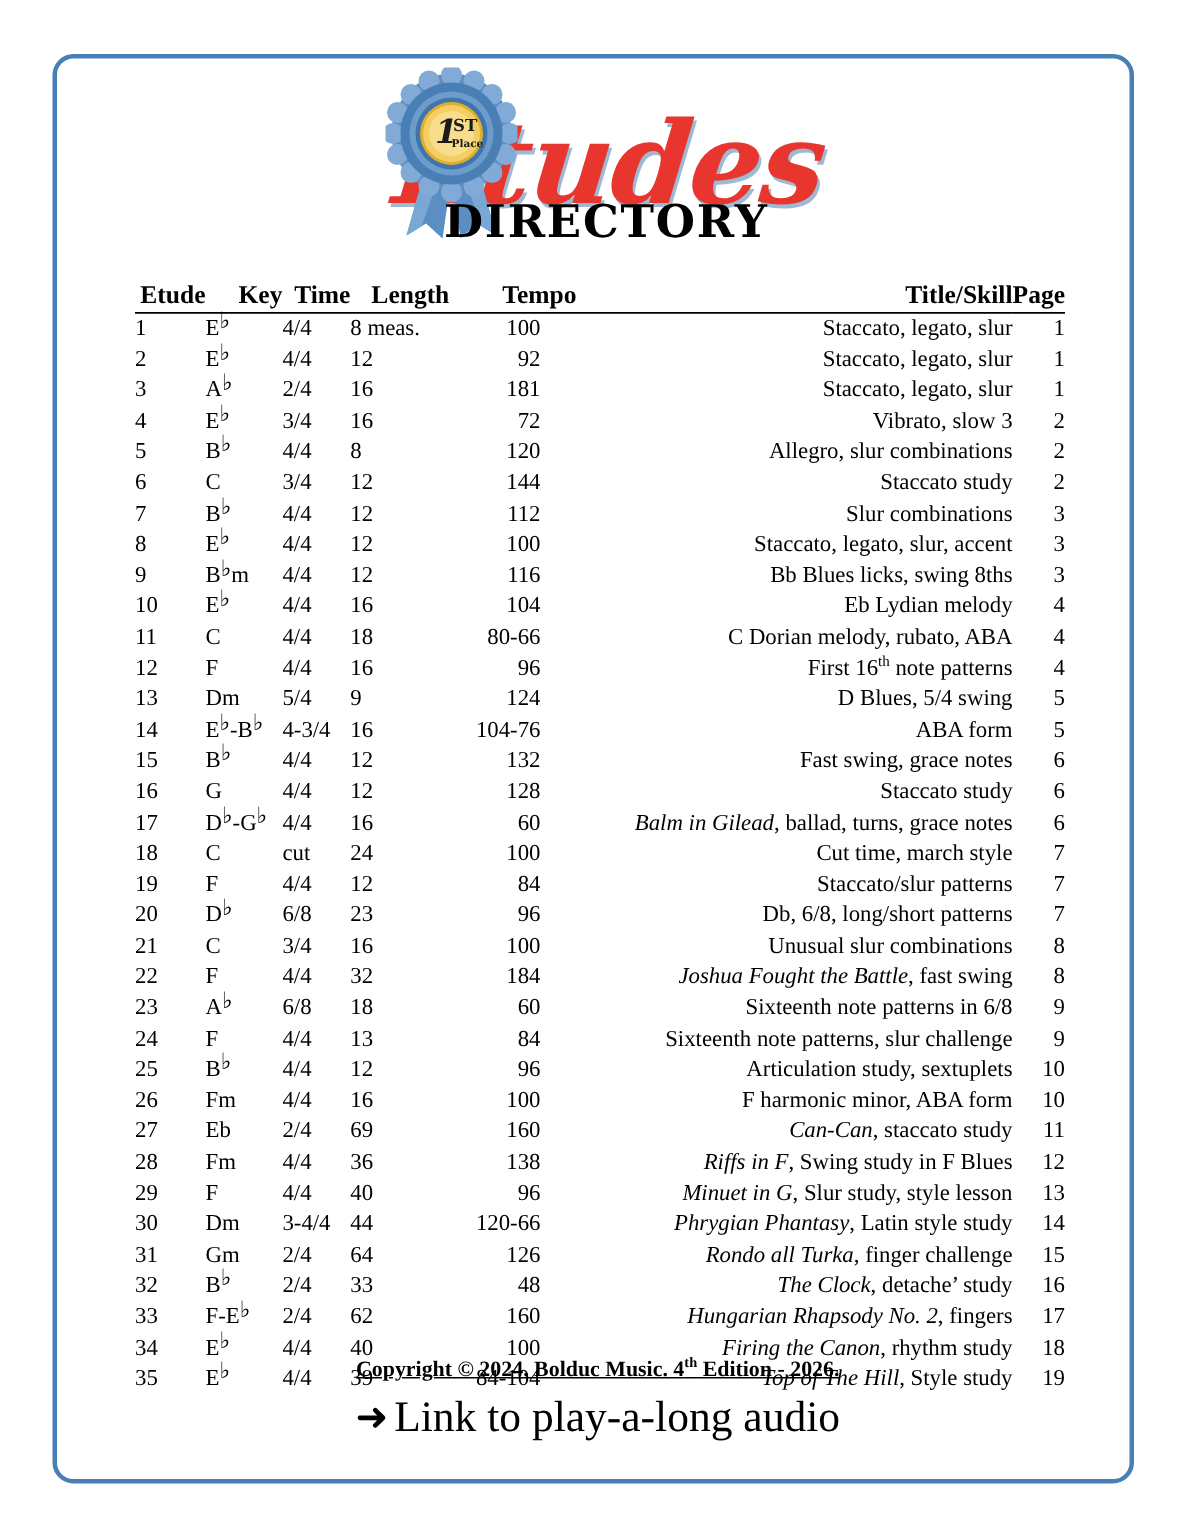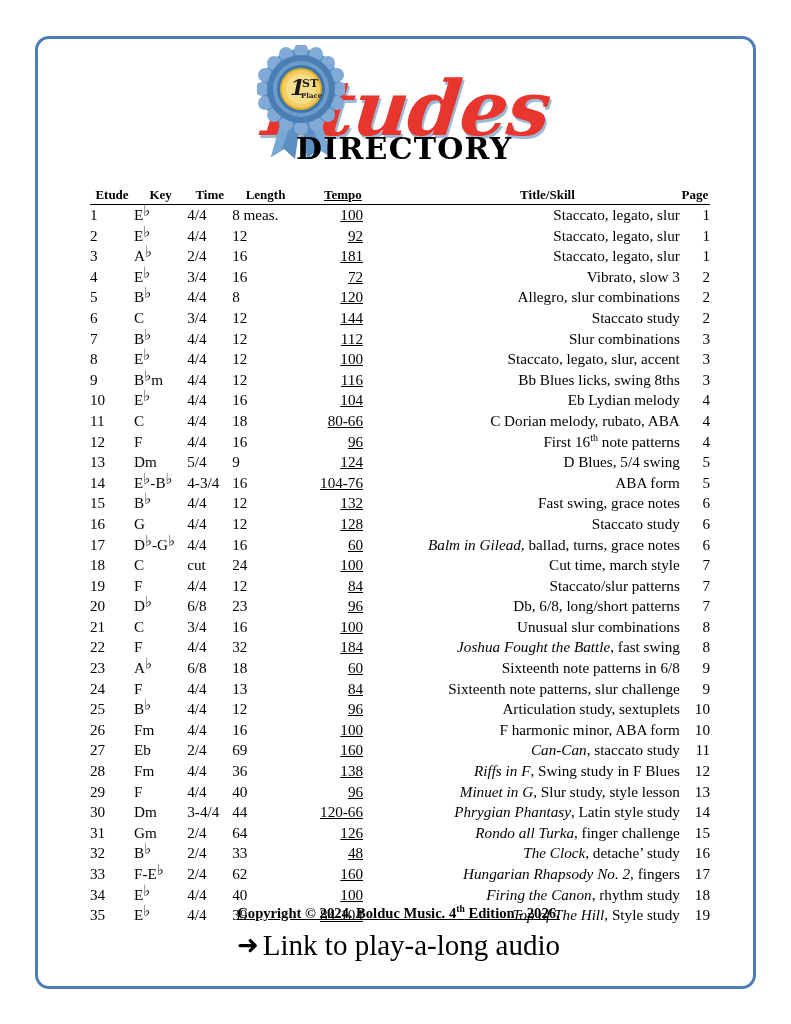--- a/index.html
+++ b/index.html
@@ -97,39 +97,39 @@
   #directory-table {
     position: absolute;
     left: 52px;
     top: 148px;
     width: 620px;
     border-collapse: collapse;
     font-size: 15.2px;
   }
   #directory-table th {
     font-weight: bold;
-    text-align: center;
+    text-align: right;
     padding: 0 0 1px 0;
     border-bottom: 1.6px solid #000000;
-    font-size: 13px;
+    font-size: 17px;
     white-space: nowrap;
   }
   #directory-table td {
     padding: 0;
     height: 20.6px;
     line-height: 20.6px;
     white-space: nowrap;
     vertical-align: baseline;
   }
 
   .col-etude  { width: 50px;  text-align: left;   }
   .col-key    { width: 60px;  text-align: left;   }
   .col-time   { width: 52px;  text-align: left;   }
   .col-length { width: 78px;  text-align: left;   }
-  .col-tempo  { width: 76px;  text-align: right; text-decoration: underline;  }
+  .col-tempo  { width: 76px;  text-align: right;  }
   .col-title  { width: 272px; text-align: right;   padding-left: 28px !important; }
   .col-page   { width: 32px;  text-align: right;  }
 
   th.col-tempo { text-align: left; }
   th.col-title { text-align: left; font-family: Liberation Serif, serif; }
   th.col-page  { text-align: right; }
 
   td.col-tempo { padding-right: 24px !important; }
   th.col-tempo { padding-left: 0; }
 

